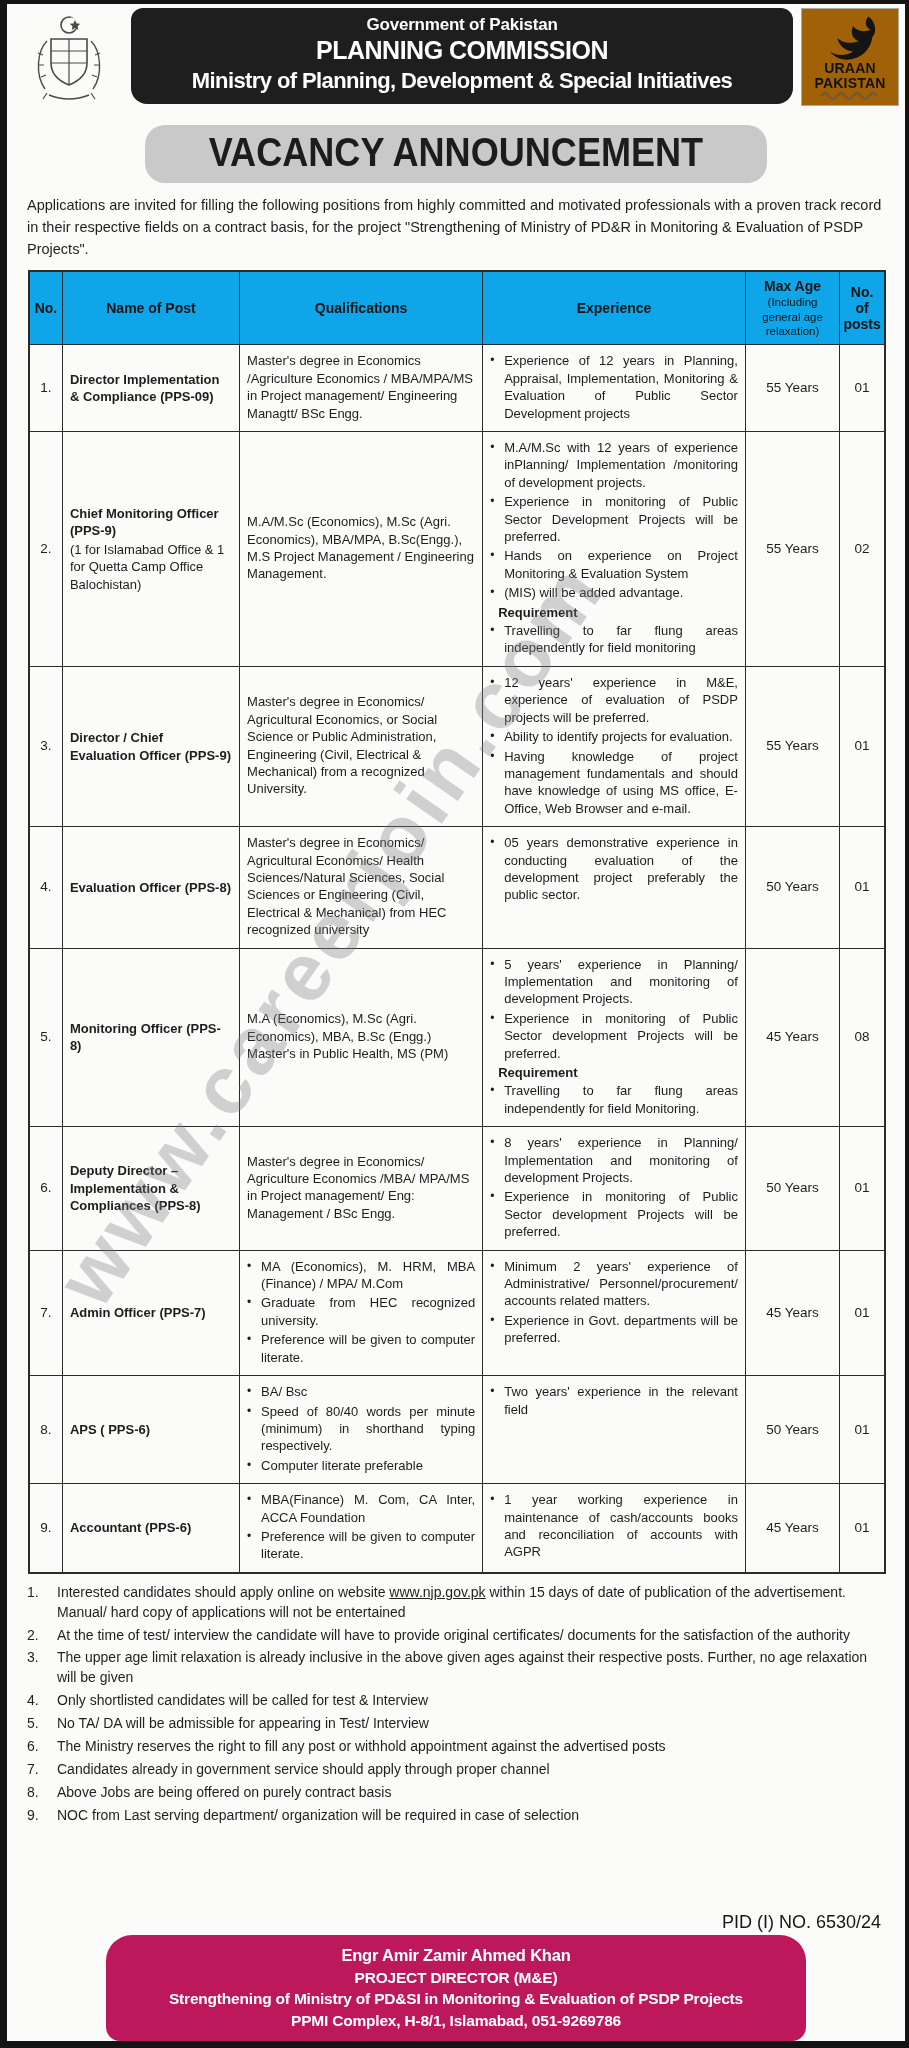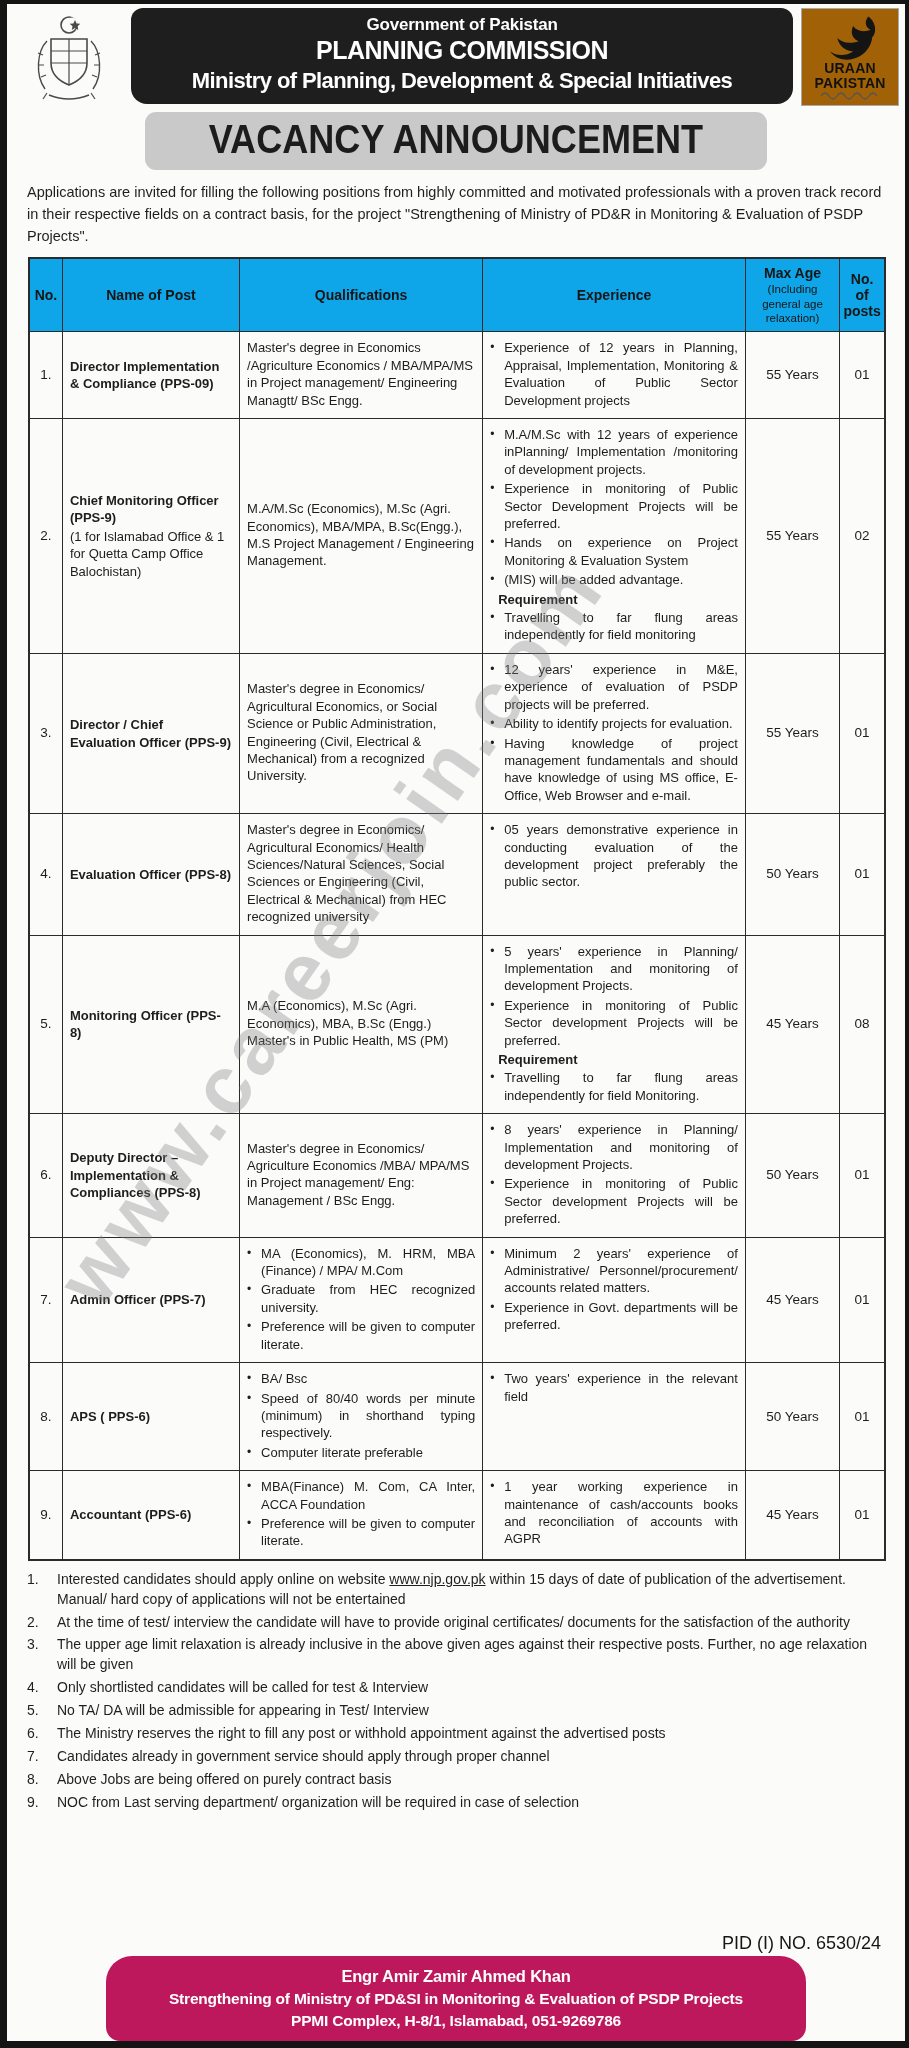--- a/index.html
+++ b/index.html
@@ -30,22 +30,22 @@
   .hdr-box .l3{font-size:22px;font-weight:bold;letter-spacing:-.6px;margin-top:3px;}
   .hdr-box .l4{font-size:20px;font-weight:bold;letter-spacing:-.4px;margin-top:2px;}
   .uraan{
     width:88px;flex:none;background:#a16207;border:1px solid #aaa;
     padding:6px 4px 5px;text-align:center;margin-top:0;
   }
   .uraan .u1{font-size:14px;font-weight:bold;letter-spacing:.2px;color:#111;line-height:1.05;}
   .uraan svg{display:block;margin:0 auto;}
   
   .banner{
-    align-self:center;background:#c9c9c9;border-radius:11px;
-    padding:4px 30px 7px;margin-top:2px;
+    align-self:center;background:#c9c9c9;border-radius:20px;
+    padding:4px 30px 7px;margin-top:15px;
   }
   .banner span{
     display:inline-block;font-size:41px;font-weight:bold;color:#1c1c1c;
     transform:scaleX(.88);transform-origin:center;letter-spacing:0px;white-space:nowrap;
   }
   
   .intro{margin:12px 20px 0 20px;font-size:14.5px;line-height:1.5;color:#1f1f1f;}
   
   .tbl-wrap{margin:10px 19px 0 21px;}
   table{width:100%;border-collapse:collapse;border:2px solid #2b2b2b;}
@@ -414,18 +414,19 @@
       </ol>
   </div>
 
   <div class="spacer"></div>
 
   <div class="pid">PID (I) NO. 6530/24</div>
 
   <div class="ftr">
     <div>
         <div class="f-line f0">Engr Amir Zamir Ahmed Khan</div>
+        <div class="f-line">PROJECT DIRECTOR (M&amp;E)</div>
         <div class="f-line">Strengthening of Ministry of PD&amp;SI in Monitoring &amp; Evaluation of PSDP Projects</div>
         <div class="f-line">PPMI Complex, H-8/1, Islamabad, 051-9269786</div>
       </div>
   </div>
 
 </div>
 
 </body></html>

